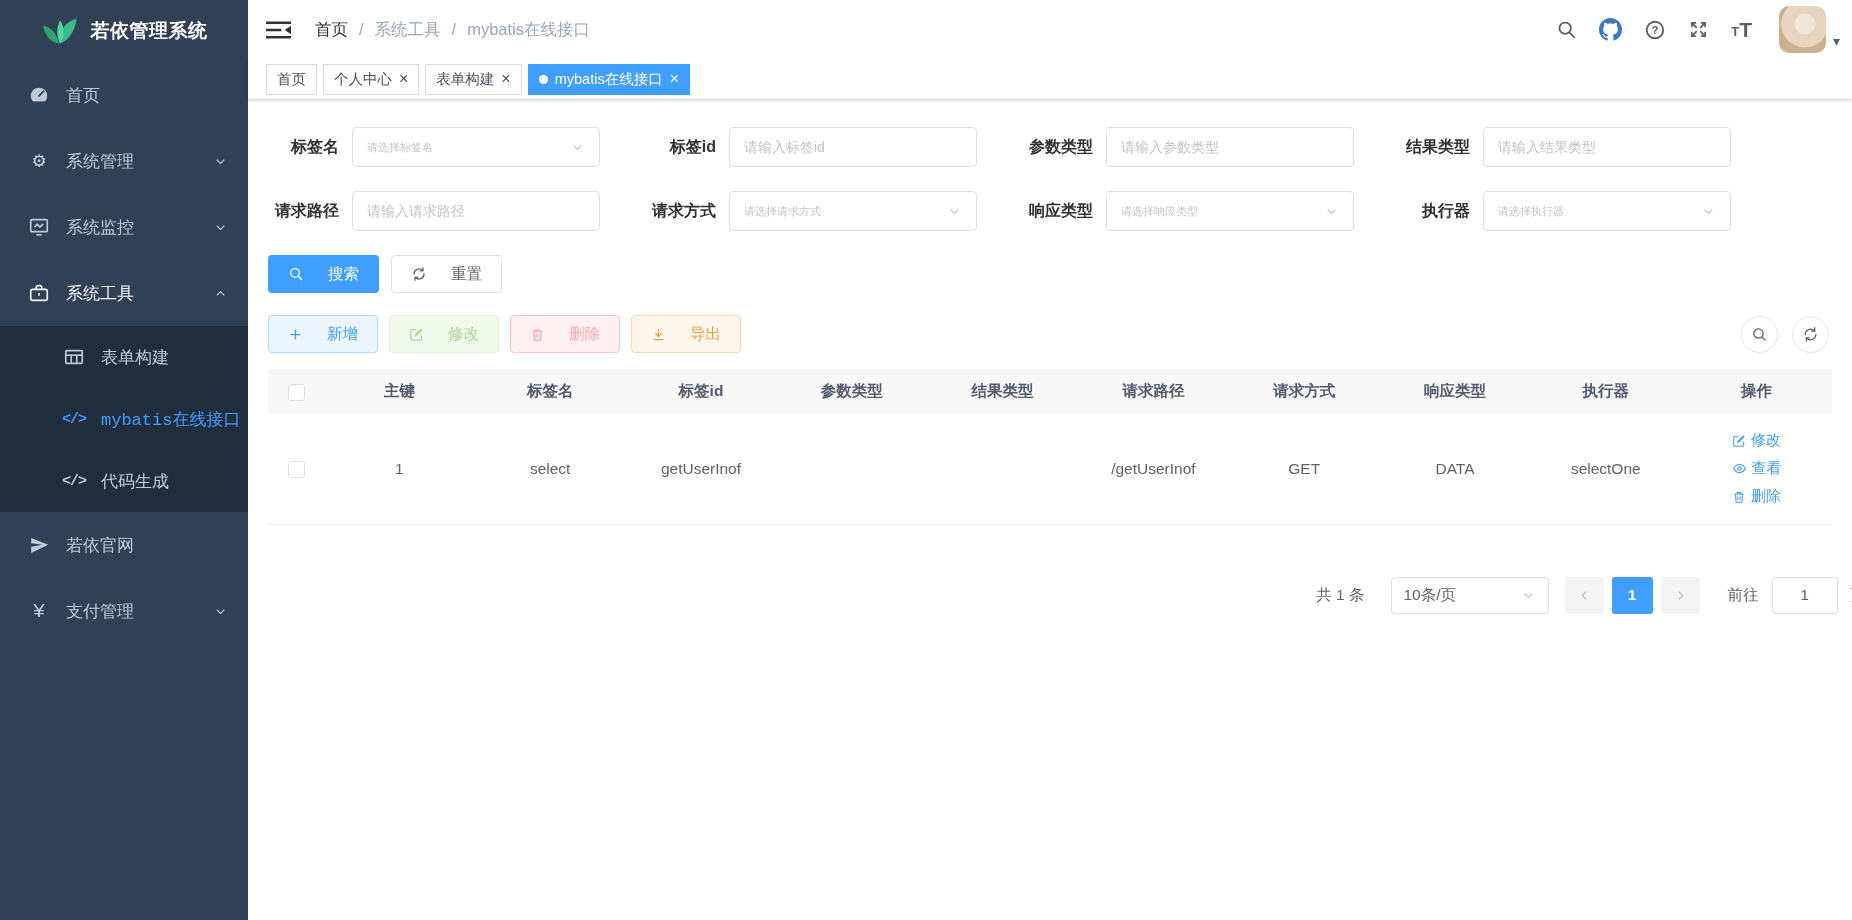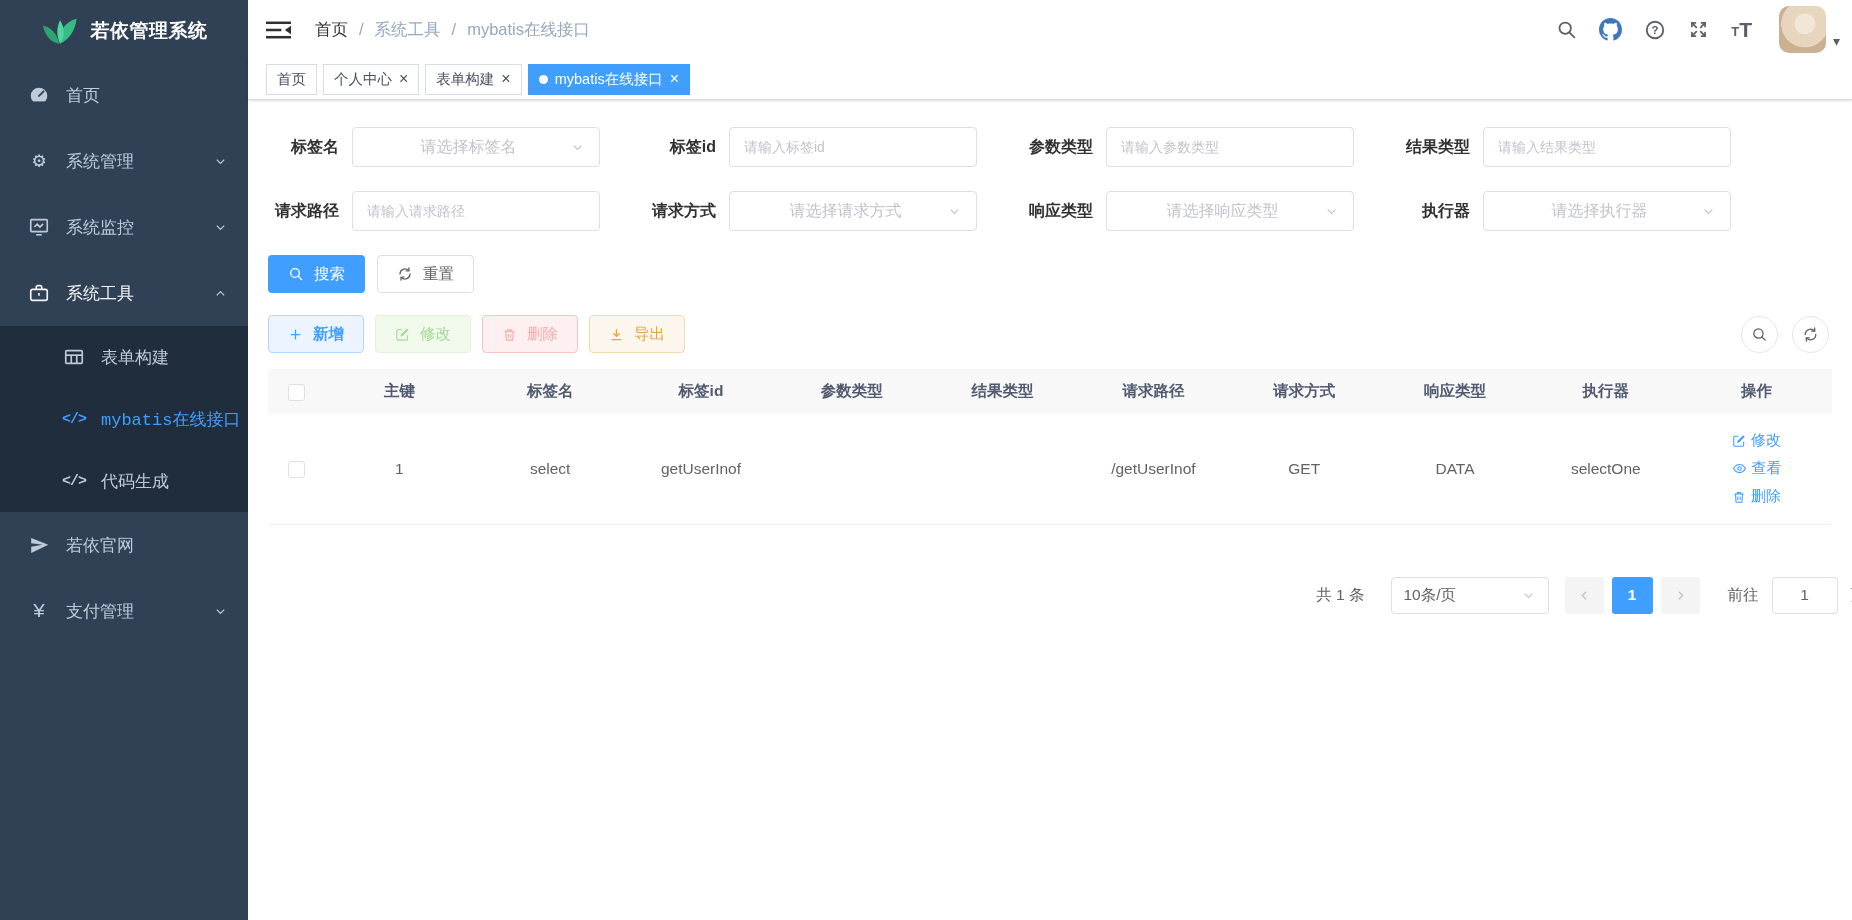--- a/index.html
+++ b/index.html
@@ -62,30 +62,30 @@
 
   .frow { display: flex; margin-bottom: 24px; }
   .fgroup { display: flex; align-items: center; margin-right: 45px; }
   .flabel { width: 84px; text-align: right; padding-right: 13px; font-weight: 700; font-size: 16px;
             color: #303133; flex-shrink: 0; white-space: nowrap; }
   .fcontrol { width: 248px; height: 40px; border: 1px solid #dcdfe6; border-radius: 4px; background: #fff;
               display: flex; align-items: center; padding: 0 14px; }
   .fcontrol input { border: none; outline: none; width: 100%; font-size: 14px; color: #1d4ed8;
                     background: transparent; font-family: inherit; }
   .fcontrol input::placeholder, .goto-input::placeholder { color: #c0c4cc; }
-  .sel-placeholder { color: #c0c4cc; font-size: 16px; flex: 1; white-space: nowrap; overflow: hidden; text-align: center; }
+  .sel-placeholder { color: #c0c4cc; font-size: 11px; flex: 1; white-space: nowrap; overflow: hidden; }
   .sel-chevron { color: #c0c4cc; flex-shrink: 0; }
 
   .btn-row { display: flex; gap: 12px; margin-bottom: 22px; }
   .btn { height: 38px; border-radius: 4px; border: 1px solid transparent; background: #fff;
-         font-size: 15.5px; font-family: inherit; display: inline-flex; align-items: center; gap: 10px;
+         font-size: 15.5px; font-family: inherit; display: inline-flex; align-items: center; gap: 24px;
          padding: 0 19px; cursor: pointer; white-space: nowrap; }
   .btn-primary { background: #409eff; color: #fff; }
   .btn-default { border-color: #dcdfe6; color: #606266; }
-  .btn-plain-primary { background: #ecf5ff; border-color: #b3d8ff; color: #409eff; font-weight: bold; }
+  .btn-plain-primary { background: #ecf5ff; border-color: #b3d8ff; color: #409eff; }
   .btn-plain-success { background: #f0f9eb; border-color: #e1f3d8; color: #a9d796; cursor: not-allowed; }
   .btn-plain-danger  { background: #fef0f0; border-color: #fbc4c4; color: #f8abab; cursor: not-allowed; }
   .btn-plain-warning { background: #fdf6ec; border-color: #f5dab1; color: #e6a23c; justify-content: flex-end; }
 
   .toolbar { display: flex; align-items: center; margin-bottom: 16px; }
   .toolbar-btns { display: flex; gap: 11px; }
   .toolbar-right { margin-left: auto; display: flex; gap: 14px; padding-right: 3px; }
   .circle-btn { width: 37px; height: 37px; border-radius: 50%; background: #fff;
                 border: 1px solid #e3e7ee; color: #5a5e66; display: flex; align-items: center;
                 justify-content: center; cursor: pointer; }

